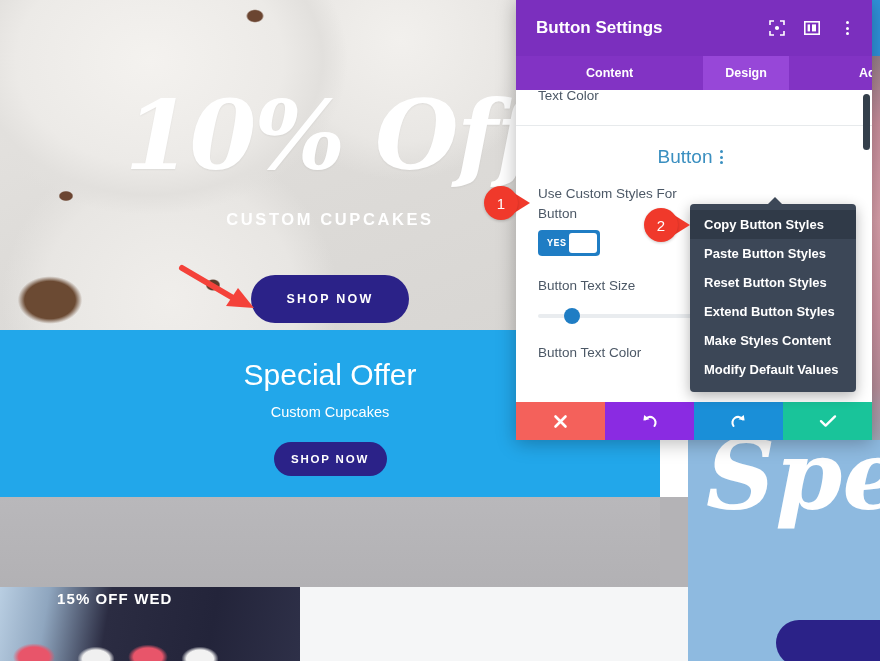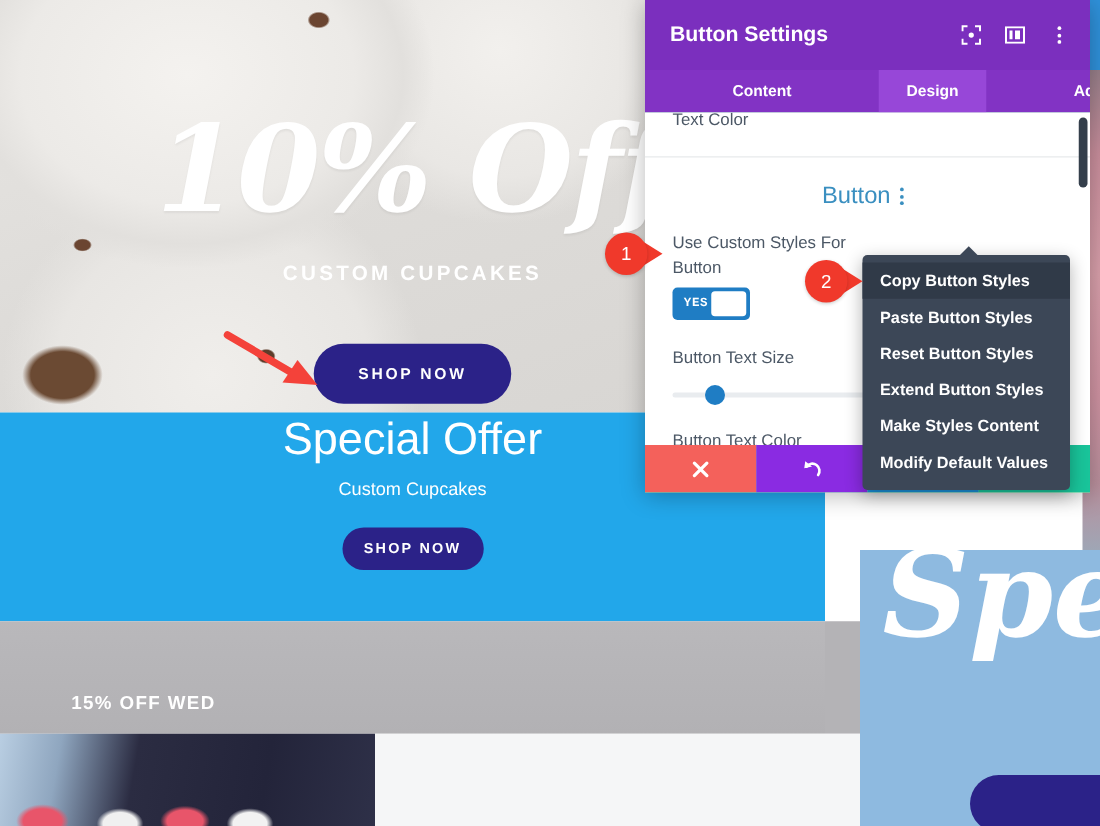--- a/index.html
+++ b/index.html
@@ -67,21 +67,21 @@
     margin-top: 46px;
   }
 
   
   .offer {
     position: absolute; left: 0; top: 330px; width: 660px; height: 167px;
     background: #22a7ea;
     display: flex; flex-direction: column; align-items: center;
   }
   .offer-title {
-    color: #ffffff; font-size: 36px; font-weight: 400; 
+    color: #ffffff; font-size: 30px; font-weight: 400; margin-top: 28px;
   }
   .offer-sub { color: #ffffff; font-size: 14.5px; margin-top: 12px; }
   .offer-btn { width: 113px; height: 34px; font-size: 11.5px; margin-top: 22px; letter-spacing: 1.8px; }
 
   
   .gray-band {
     position: absolute; left: 0; top: 497px; width: 660px; height: 90px;
     background: linear-gradient(180deg,#b9b8bb 0%, #b2b1b4 100%);
   }
   .gray-band-right {
@@ -110,21 +110,21 @@
     overflow: hidden;
   }
   .promo-title {
     position: absolute; left: 18px; top: -12px;
     font-family: "DejaVu Serif", serif;
     font-style: italic; font-weight: 700;
     font-size: 96px; line-height: 1;
     color: #ffffff; white-space: nowrap;
   }
   .promo-sub {
-    position: absolute; left: 57px; top: 554px;
+    position: absolute; left: 57px; top: 590px;
     color: #ffffff; font-size: 15px; font-weight: 700; letter-spacing: 1.1px;
     white-space: nowrap;
   }
   .promo-btn {
     position: absolute; left: 776px; top: 620px;
     width: 160px; height: 46px; border-radius: 30px; background: #2b2288;
   }
   
   .right-sliver {
     position: absolute; left: 866px; top: 0; width: 14px; height: 440px;
@@ -133,22 +133,22 @@
   .right-sliver-top {
     position: absolute; left: 866px; top: 0; width: 14px; height: 56px;
     background: #2f91da;
   }
 
   
   .hero-arrow { position: absolute; left: 176px; top: 262px; width: 86px; height: 52px; }
 
   
   .modal {
-    position: absolute; left: 516px; top: 0; width: 356px; height: 394px;
-    background: #86efac;
+    position: absolute; left: 516px; top: 0; width: 356px; height: 440px;
+    background: #7f1d1d;
     box-shadow: 0 3px 18px rgba(0,0,0,0.28);
     display: flex; flex-direction: column;
     overflow: hidden;
   }
   .modal-header {
     height: 56px; background: #7b2fbe;
     display: flex; align-items: center; padding: 0 16px 0 20px;
     flex: 0 0 auto;
   }
   .modal-title { color: #ffffff; font-size: 17px; font-weight: 700; flex: 1; }

